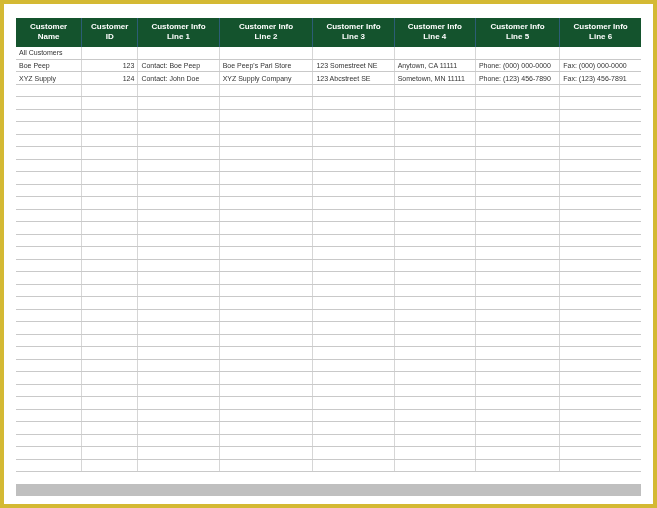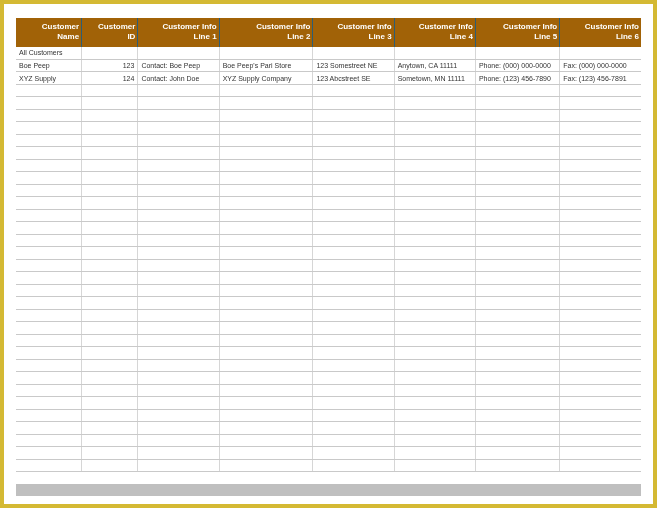--- a/index.html
+++ b/index.html
@@ -12,25 +12,25 @@
     font-family: Arial, sans-serif;
     overflow: hidden;
     position: relative;
   }
   .sheet {
     width: 100%;
     border-collapse: collapse;
     table-layout: fixed;
   }
   .sheet th {
-    background: #a16207;
+    background: #14532d;
     color: #fff;
     font-size: 8px;
     font-weight: bold;
-    text-align: right;
+    text-align: center;
     padding: 4px 2px;
     line-height: 1.3;
     border-right: 1px solid #2c5d76;
     vertical-align: middle;
     height: 22px;
   }
   .sheet th:last-child { border-right: none; }
   .sheet td {
     font-size: 7px;
     padding: 2px 3px;

